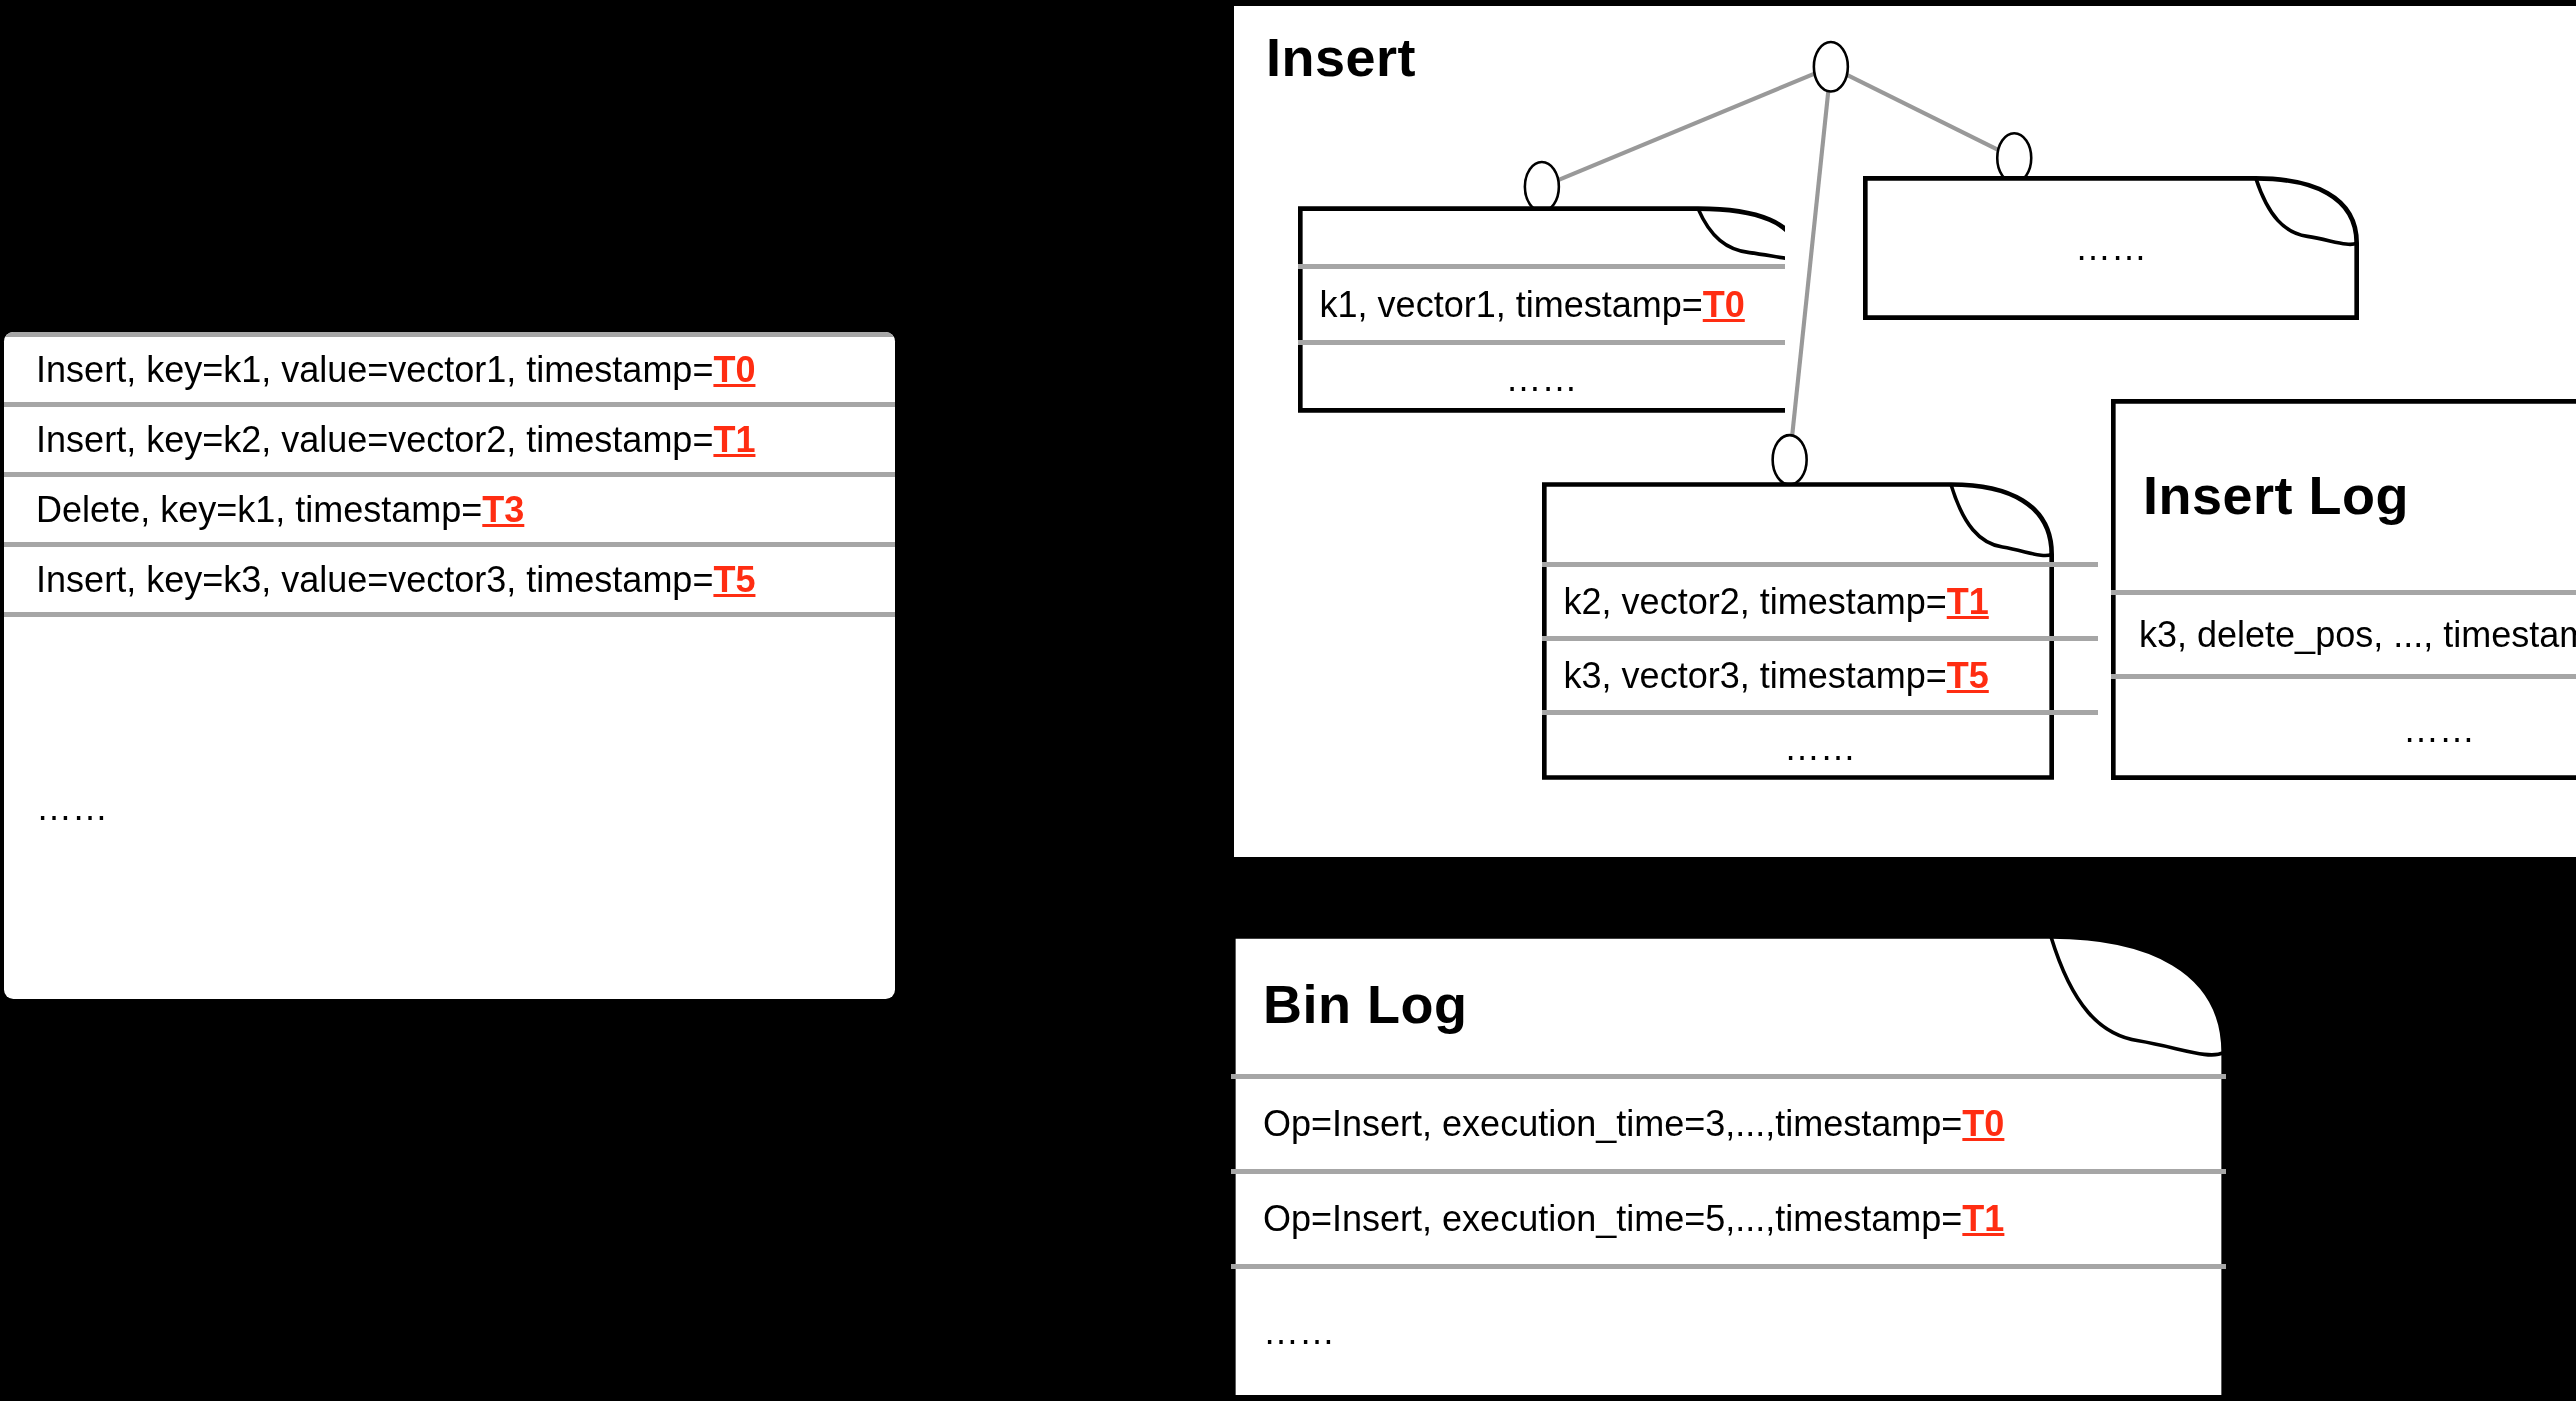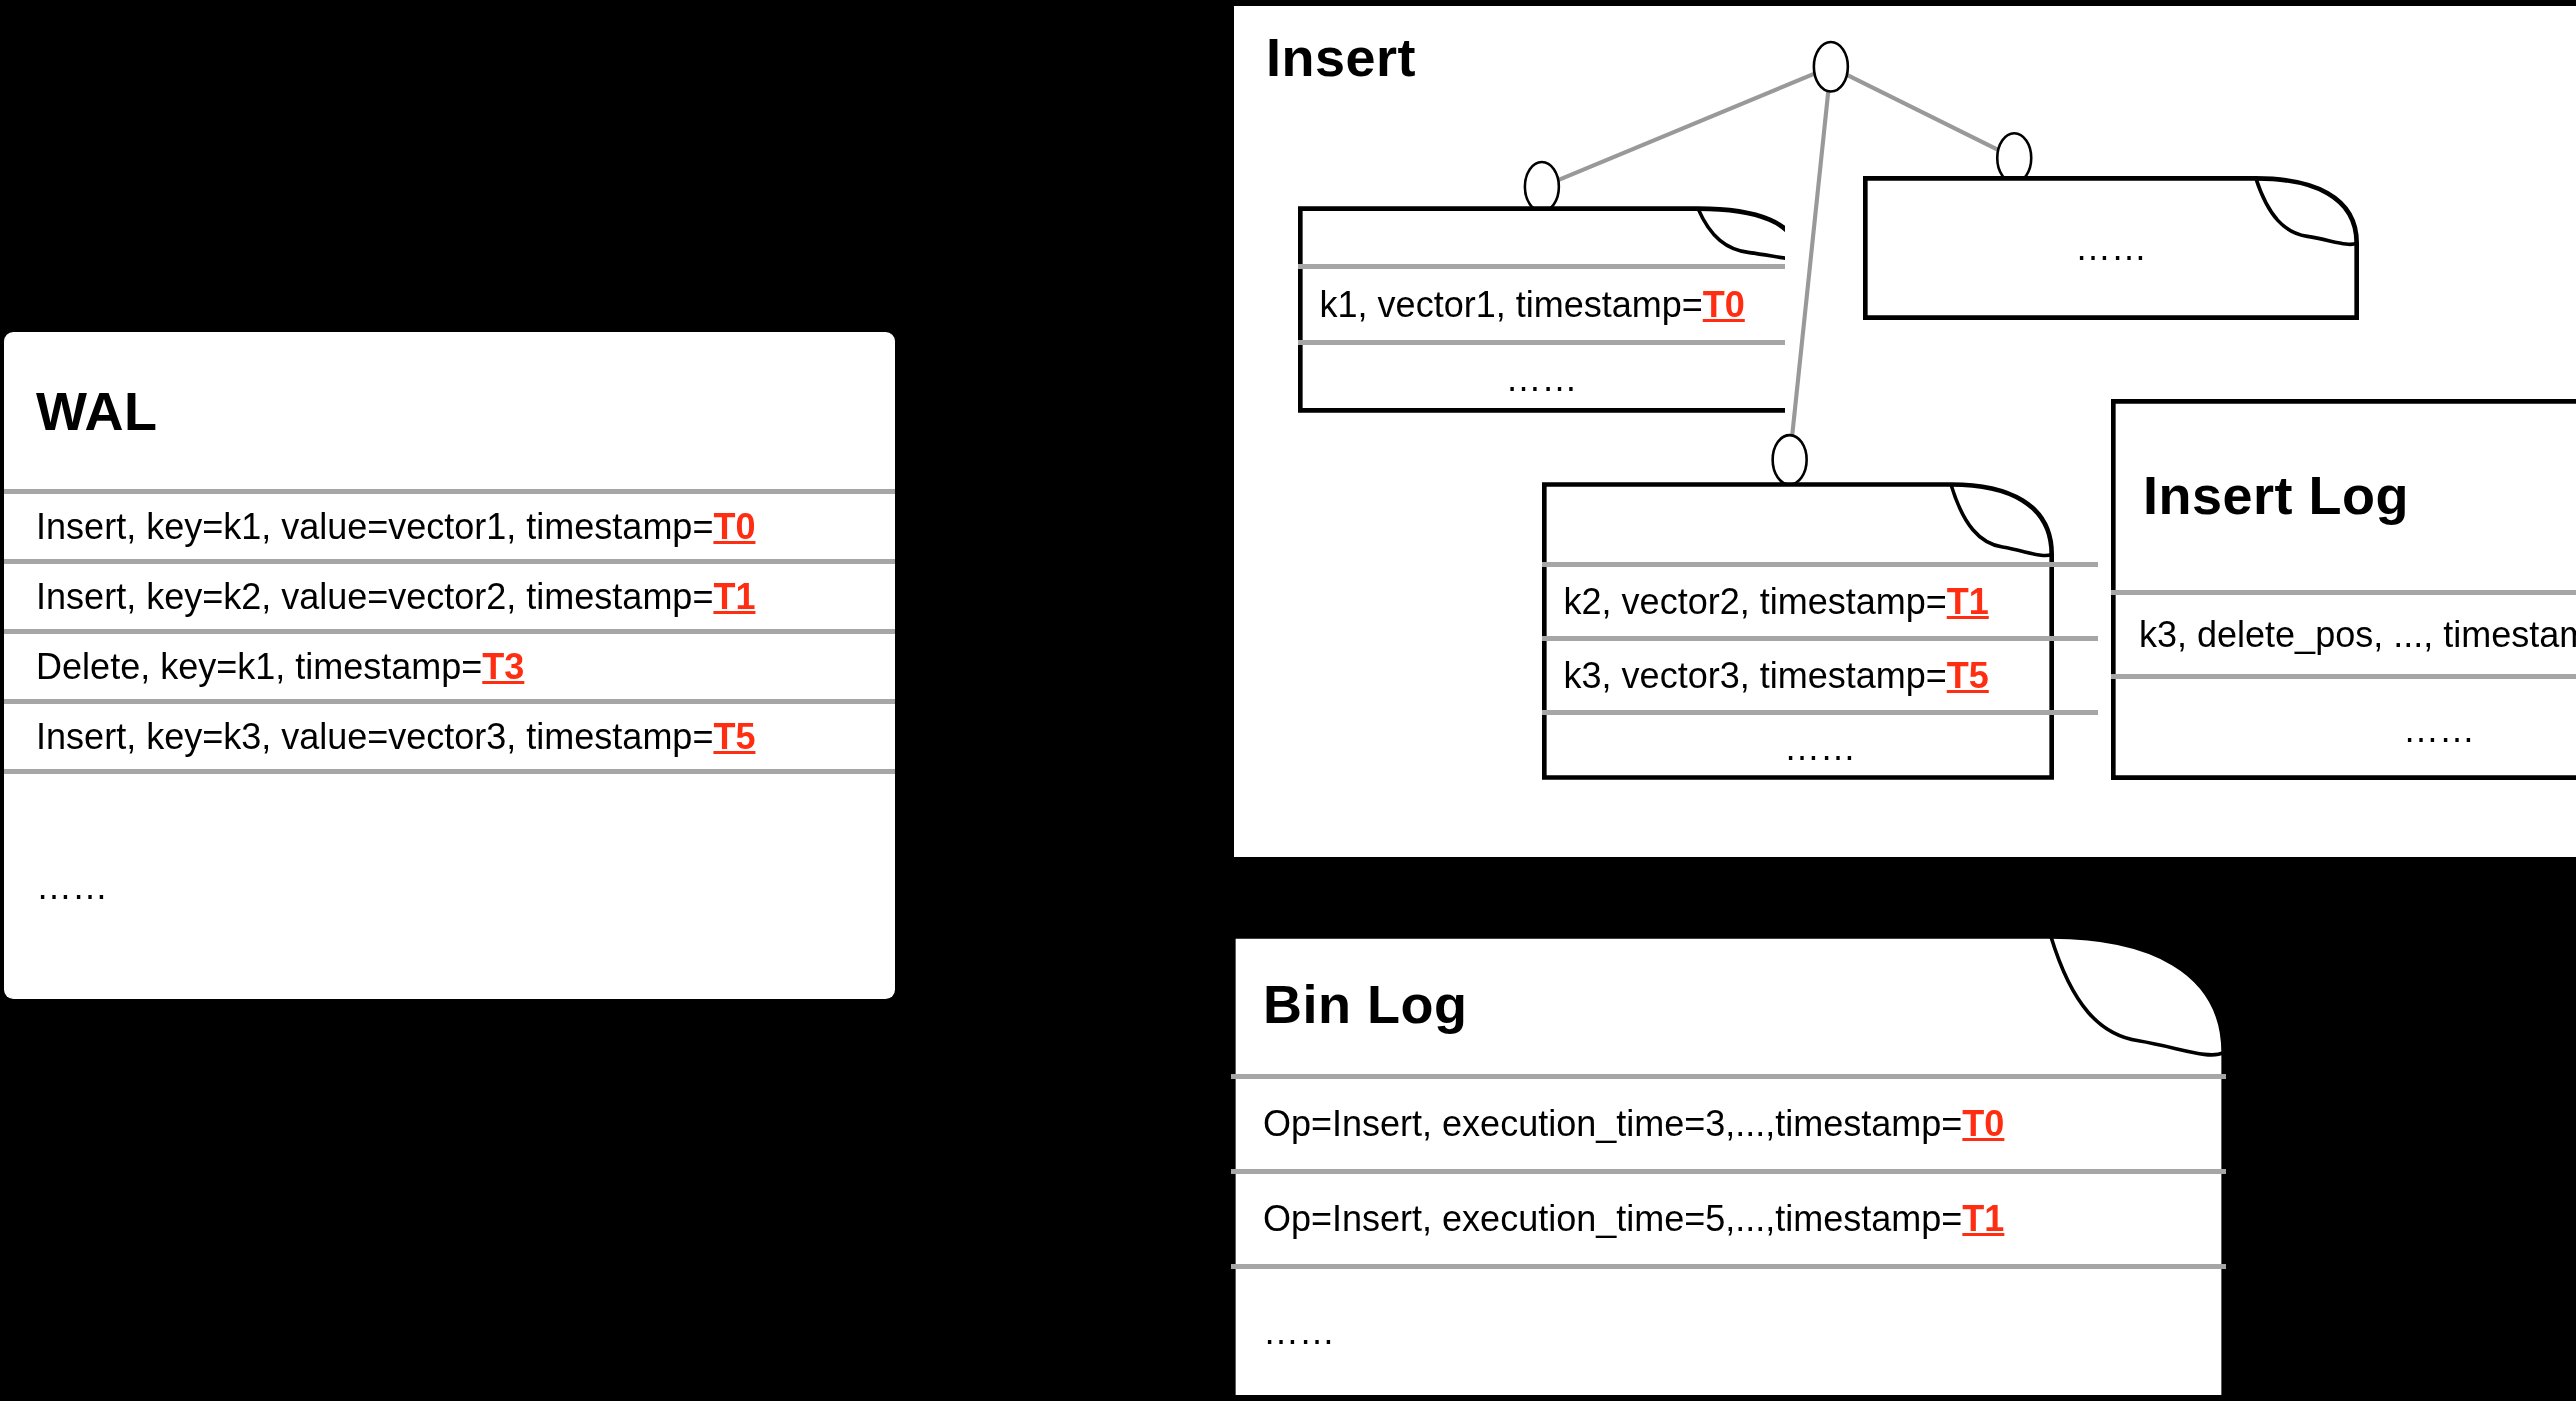--- a/index.html
+++ b/index.html
@@ -54,23 +54,20 @@
   .binlog .title{height:140px;display:flex;align-items:center;padding-left:32px;flex:none;}
   .binlog .lrow{height:95px;padding-left:32px;flex:none;}
   .binlog .ph{flex:1;}
 </style>
 </head>
 <body>
 
 <div class="page">
 
   <section class="wal">
-    <div class="wal-title">
-      <span class="block-title">WAL</span>
-    </div>
     <div class="lrow sep">
       <span>Insert, key=k1, value=vector1, timestamp=</span>
         <span class="ts">T0</span>
     </div>
     <div class="lrow sep">
       <span>Insert, key=k2, value=vector2, timestamp=</span>
         <span class="ts">T1</span>
     </div>
     <div class="lrow sep">
       <span>Delete, key=k1, timestamp=</span>

